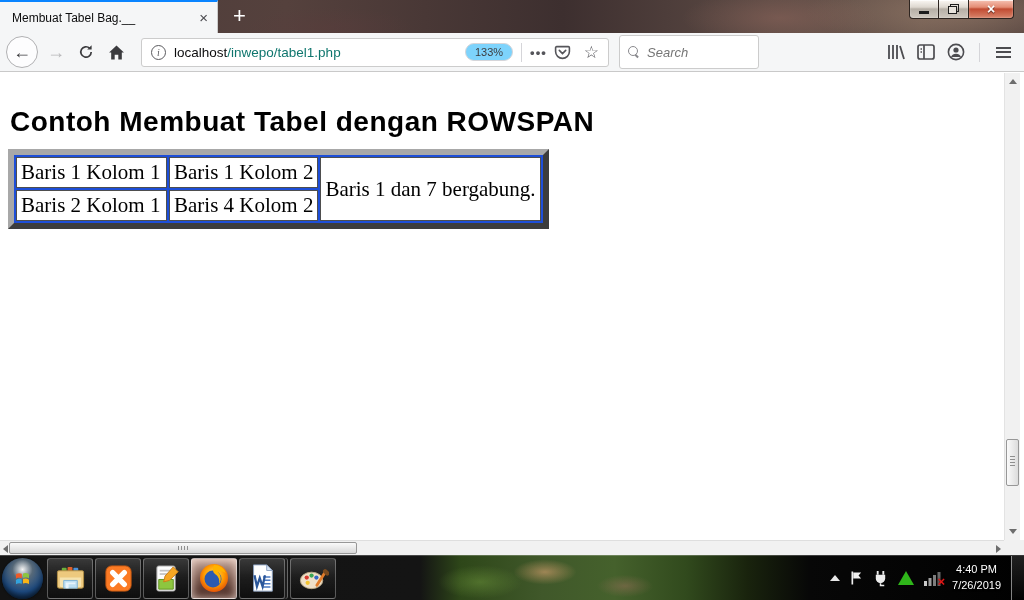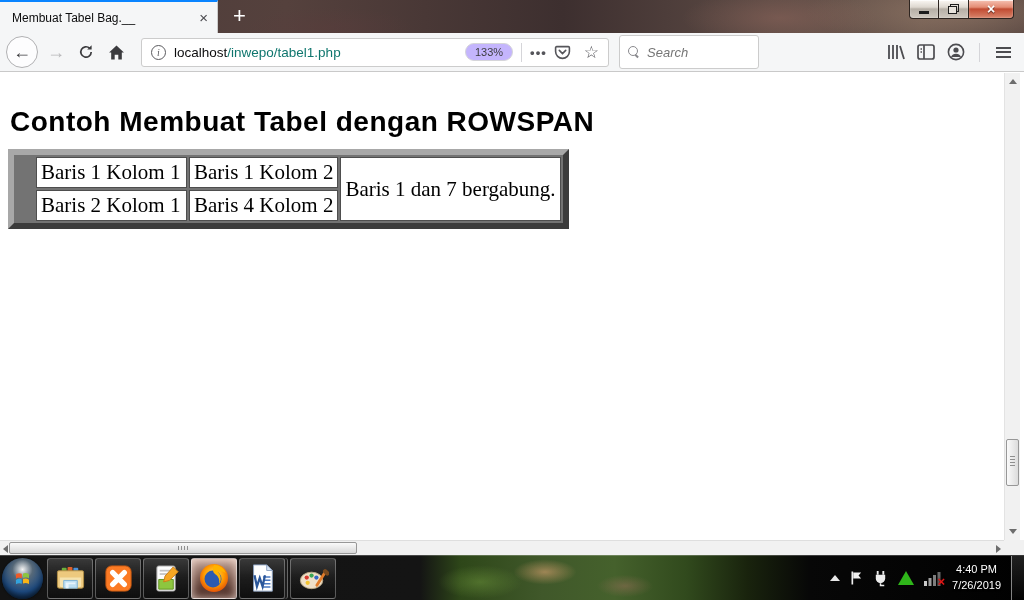--- a/index.html
+++ b/index.html
@@ -59,21 +59,21 @@
     width:468px; height:29px; margin-left:10px; background:#fff;
     border:1px solid #cccccc; border-radius:3px;
     display:flex; align-items:center; padding:0 9px;
   }
   .info-circle { width:15px; height:15px; border:1px solid #5a5a5e; border-radius:50%;
     color:#5a5a5e; font-size:10px; font-style:italic; font-family:"Liberation Serif",serif;
     display:flex; align-items:center; justify-content:center; margin-right:8px; flex:none; }
   .url-text { font-size:13.5px; white-space:nowrap; }
   .url-host { color:#0c0c0d; }
   .url-path { color:#0f766e; }
-  .zoom-pill { margin-left:auto; background:#c4b5fd; border:1px solid #d5d5d9; border-radius:10px;
+  .zoom-pill { margin-left:auto; background:#7dd3fc; border:1px solid #d5d5d9; border-radius:10px;
     font-size:11px; color:#3d3d40; padding:2px 9px; }
   .vsep { width:1px; height:19px; background:#d5d5d9; margin:0 8px; }
   .dots { color:#55555a; font-size:13px; font-weight:bold; letter-spacing:1px; }
   .icon16 { width:17px; height:17px; margin:0 7px; flex:none; }
   .star-glyph { font-size:17px; color:#55555a; line-height:1; margin-left:6px; }
   .searchbar {
     width:140px; height:29px; margin-left:10px; background:#fff;
     border:1px solid #cccccc; border-radius:3px;
     display:flex; align-items:center; padding:16px 8px;
   }
@@ -92,22 +92,21 @@
   
   .viewport { position:absolute; top:73px; left:0; right:0; bottom:60px; background:#fff; overflow:hidden; }
   .page-heading {
     margin:33px 0 0 10px;
     font-size:28px; font-weight:bold; color:#000000; letter-spacing:.5px;
     font-family:"Liberation Sans",sans-serif; white-space:nowrap;
   }
   table.demo {
     margin:11px 0 0 8px; border-collapse:separate; border-spacing:2px;
     border:6px solid; border-color:#a8a8a8 #3c3c3c #3c3c3c #a8a8a8;
-    background:#737373;
-    padding-left:20px;
+    background:#1d4ed8;
   }
   table.demo td {
     border:1px solid #4e4e4e; background:#fff; color:#000;
     font-family:"Liberation Serif",serif; font-size:21px;
     padding:1px 4px; height:31px; white-space:nowrap;
   }
   td.c1 { width:151px; } td.c2 { width:147px; } td.c3 { width:219px; vertical-align:middle; }
 
   
   .vscroll { position:absolute; top:73px; right:4px; bottom:60px; width:16px;

